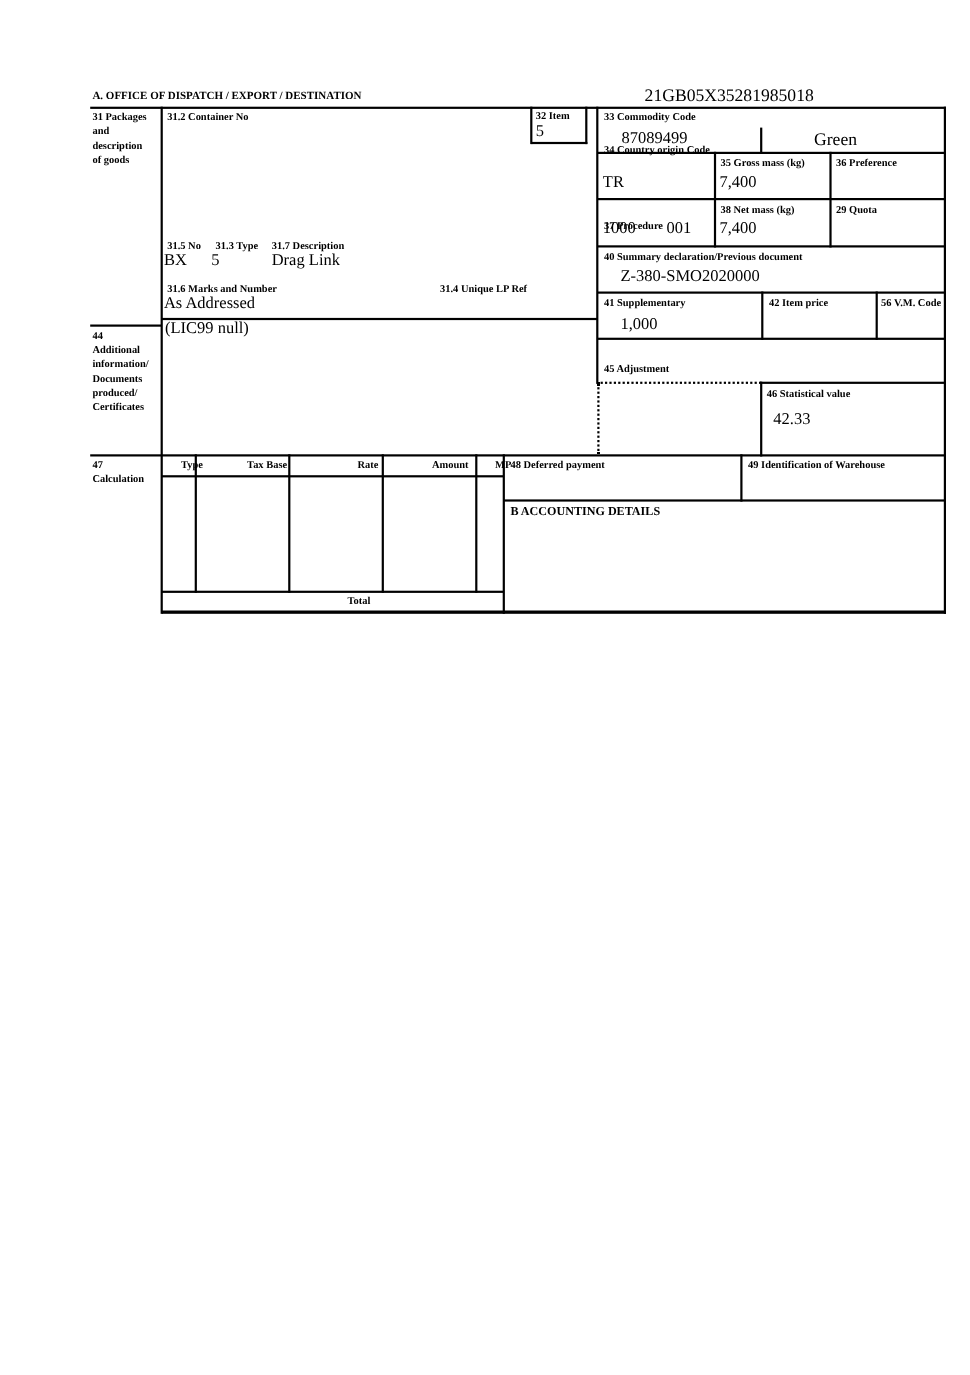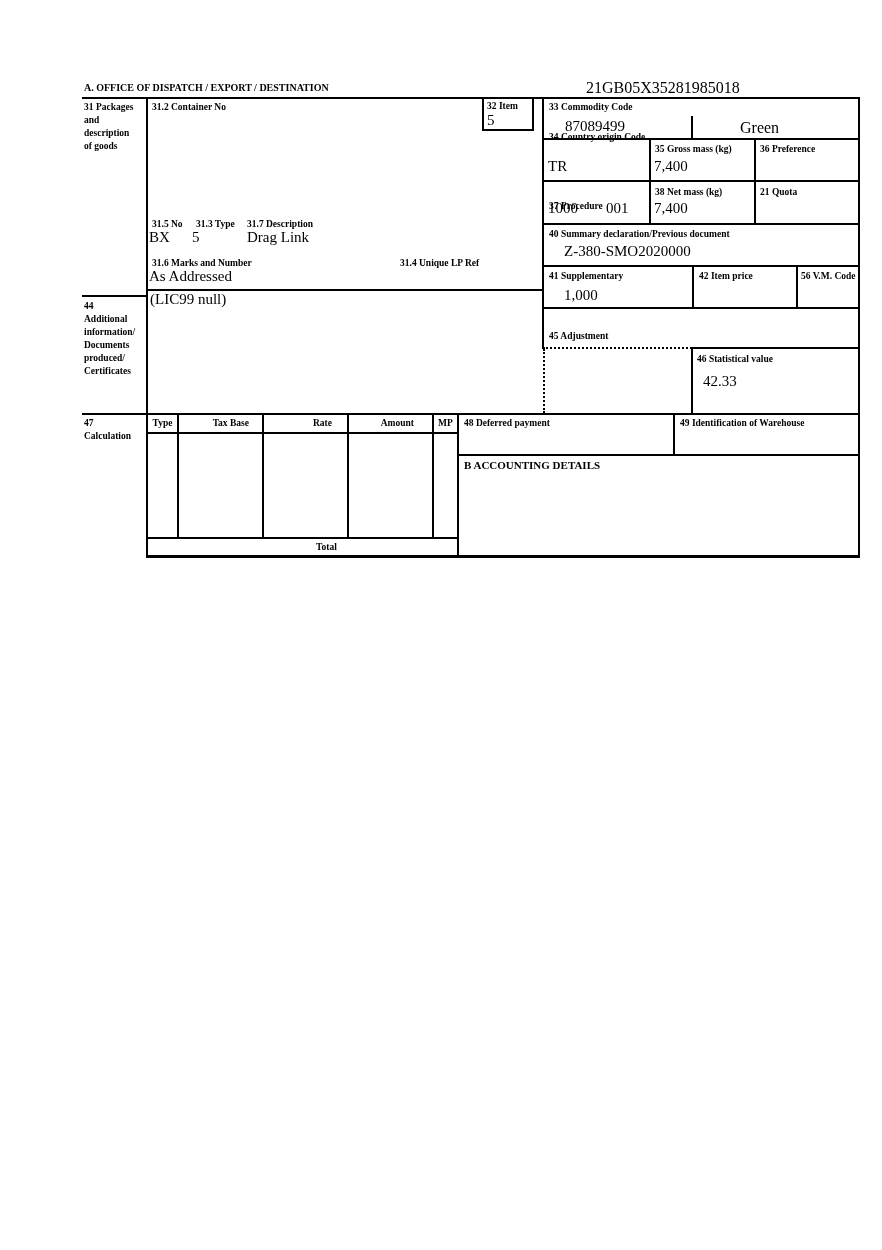--- a/index.html
+++ b/index.html
@@ -7,21 +7,21 @@
        font-family:"Liberation Serif","DejaVu Serif",serif;color:#000;}
   .abs{position:absolute;white-space:nowrap;}
   .lbl{font-size:9.5px;font-weight:bold;line-height:11px;}
   .lbl-block{font-size:9.5px;font-weight:bold;line-height:13px;white-space:normal;}
   .val{font-size:15px;line-height:17px;}
   .val-lg{font-size:16px;line-height:18px;}
   .hline{position:absolute;background:#000;height:2px;}
   .vline{position:absolute;background:#000;width:2px;}
   .hdot{position:absolute;border-top:2px dotted #000;height:0;}
   .vdot{position:absolute;border-left:2px dotted #000;width:0;}
-  .cellhdr{position:absolute;font-size:9.5px;font-weight:bold;top:418px;}
+  .cellhdr{position:absolute;font-size:9.5px;font-weight:bold;top:418px;margin-left:12px;}
   .tc{text-align:center;}
   .tr{text-align:right;}
 </style>
 </head>
 <body>
 
 <div class="abs lbl" style="left:84px;top:82px;font-size:10px;">A.  OFFICE OF DISPATCH / EXPORT / DESTINATION</div>
 <div class="abs val-lg" style="left:586px;top:79px;">21GB05X35281985018</div>
 <div class="abs val-lg" style="left:740px;top:79px;margin-top:40px;">Green</div>
 
@@ -90,21 +90,21 @@
 <div class="abs val" style="left:548px;top:158px;">TR</div>
 <div class="abs lbl" style="left:655px;top:144px;">35 Gross mass (kg)</div>
 <div class="abs val" style="left:654px;top:158px;">7,400</div>
 <div class="abs lbl" style="left:760px;top:144px;">36 Preference</div>
 
 <div class="abs lbl" style="left:549px;top:201px;">37 Procedure</div>
 <div class="abs val" style="left:548px;top:200px;">1000</div>
 <div class="abs val" style="left:606px;top:200px;">001</div>
 <div class="abs lbl" style="left:655px;top:187px;">38 Net mass (kg)</div>
 <div class="abs val" style="left:654px;top:200px;">7,400</div>
-<div class="abs lbl" style="left:760px;top:187px;">21 Quota</div>
+<div class="abs lbl" style="left:760px;top:187px;">29 Quota</div>
 
 <div class="abs lbl" style="left:549px;top:229px;">40 Summary declaration/Previous document</div>
 <div class="abs val" style="left:564px;top:243px;">Z-380-SMO2020000</div>
 
 <div class="abs lbl" style="left:549px;top:271px;">41 Supplementary</div>
 <div class="abs val" style="left:564px;top:287px;">1,000</div>
 <div class="abs lbl" style="left:699px;top:271px;">42 Item price</div>
 <div class="abs lbl" style="left:801px;top:271px;">56 V.M. Code</div>
 
 <div class="abs lbl-block" style="left:84px;top:300px;width:62px;">

